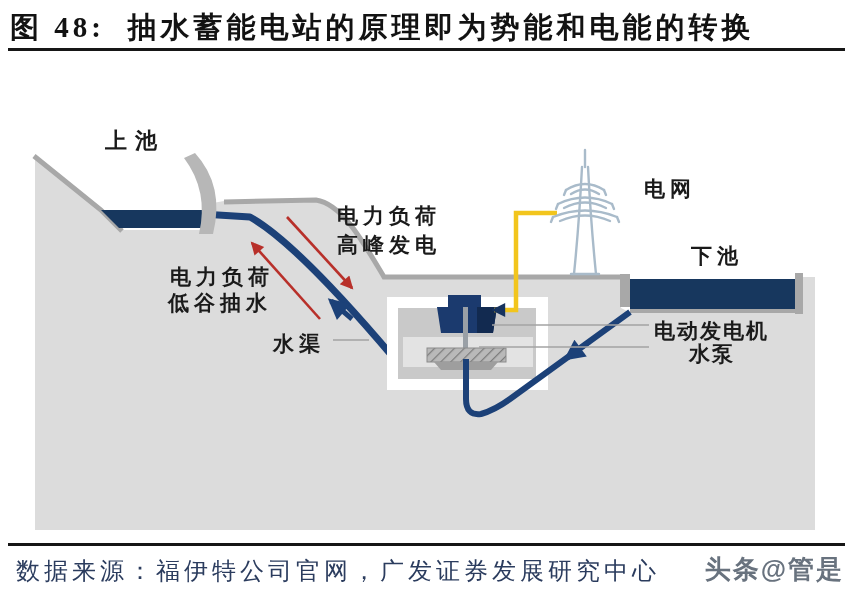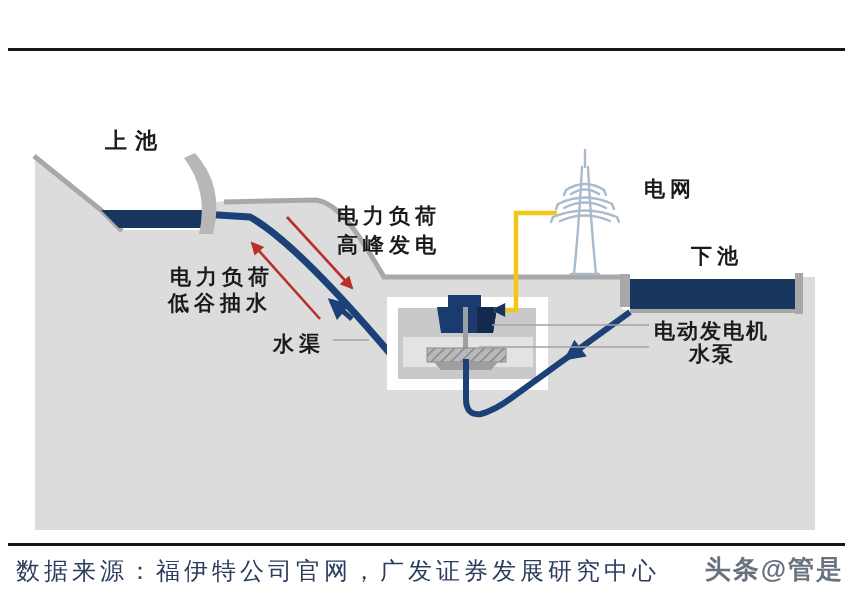--- a/index.html
+++ b/index.html
@@ -34,20 +34,21 @@
   }
   .dl21{font-size:21px;letter-spacing:5px;}
   .dl22{font-size:22px;letter-spacing:8px;}
   .dl21t{font-size:21px;letter-spacing:2px;}
 </style>
 </head>
 <body>
 
 <div class="page">
 
+  <div class="title">图 48:  抽水蓄能电站的原理即为势能和电能的转换</div>
   <div class="rule rule-top"></div>
 
   <svg class="diagram-svg" viewBox="0 0 853 603">
     <defs>
       <pattern id="hatch" width="7" height="7" patternUnits="userSpaceOnUse" patternTransform="rotate(45)">
         <rect width="7" height="7" fill="#b9b9b9"></rect>
         <line x1="0" y1="0" x2="0" y2="7" stroke="#7c7c7c" stroke-width="2.5"></line>
       </pattern>
       <marker id="mRed" viewBox="0 0 10 10" refX="8.5" refY="5" markerWidth="16" markerHeight="13" orient="auto" markerUnits="userSpaceOnUse">
         <path d="M0,0 L10,5 L0,10 Z" fill="#b8302a"></path>

